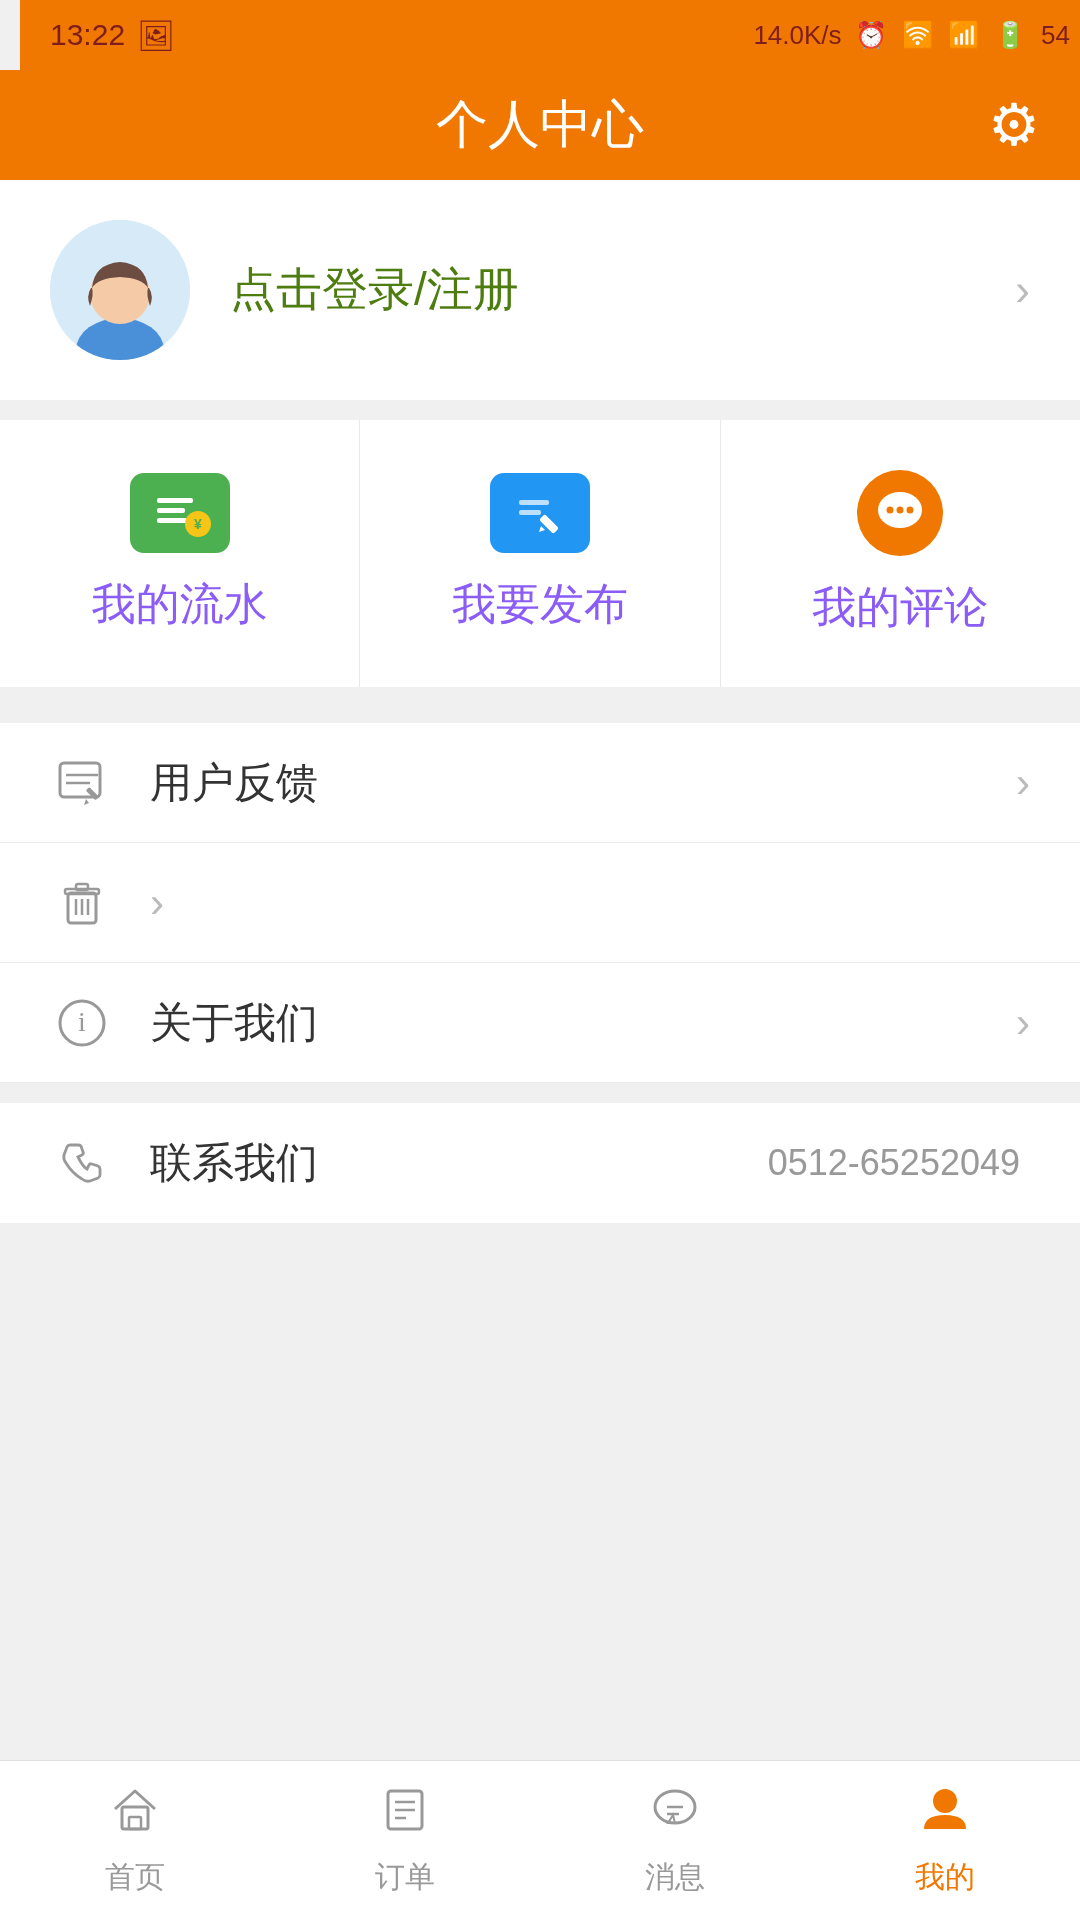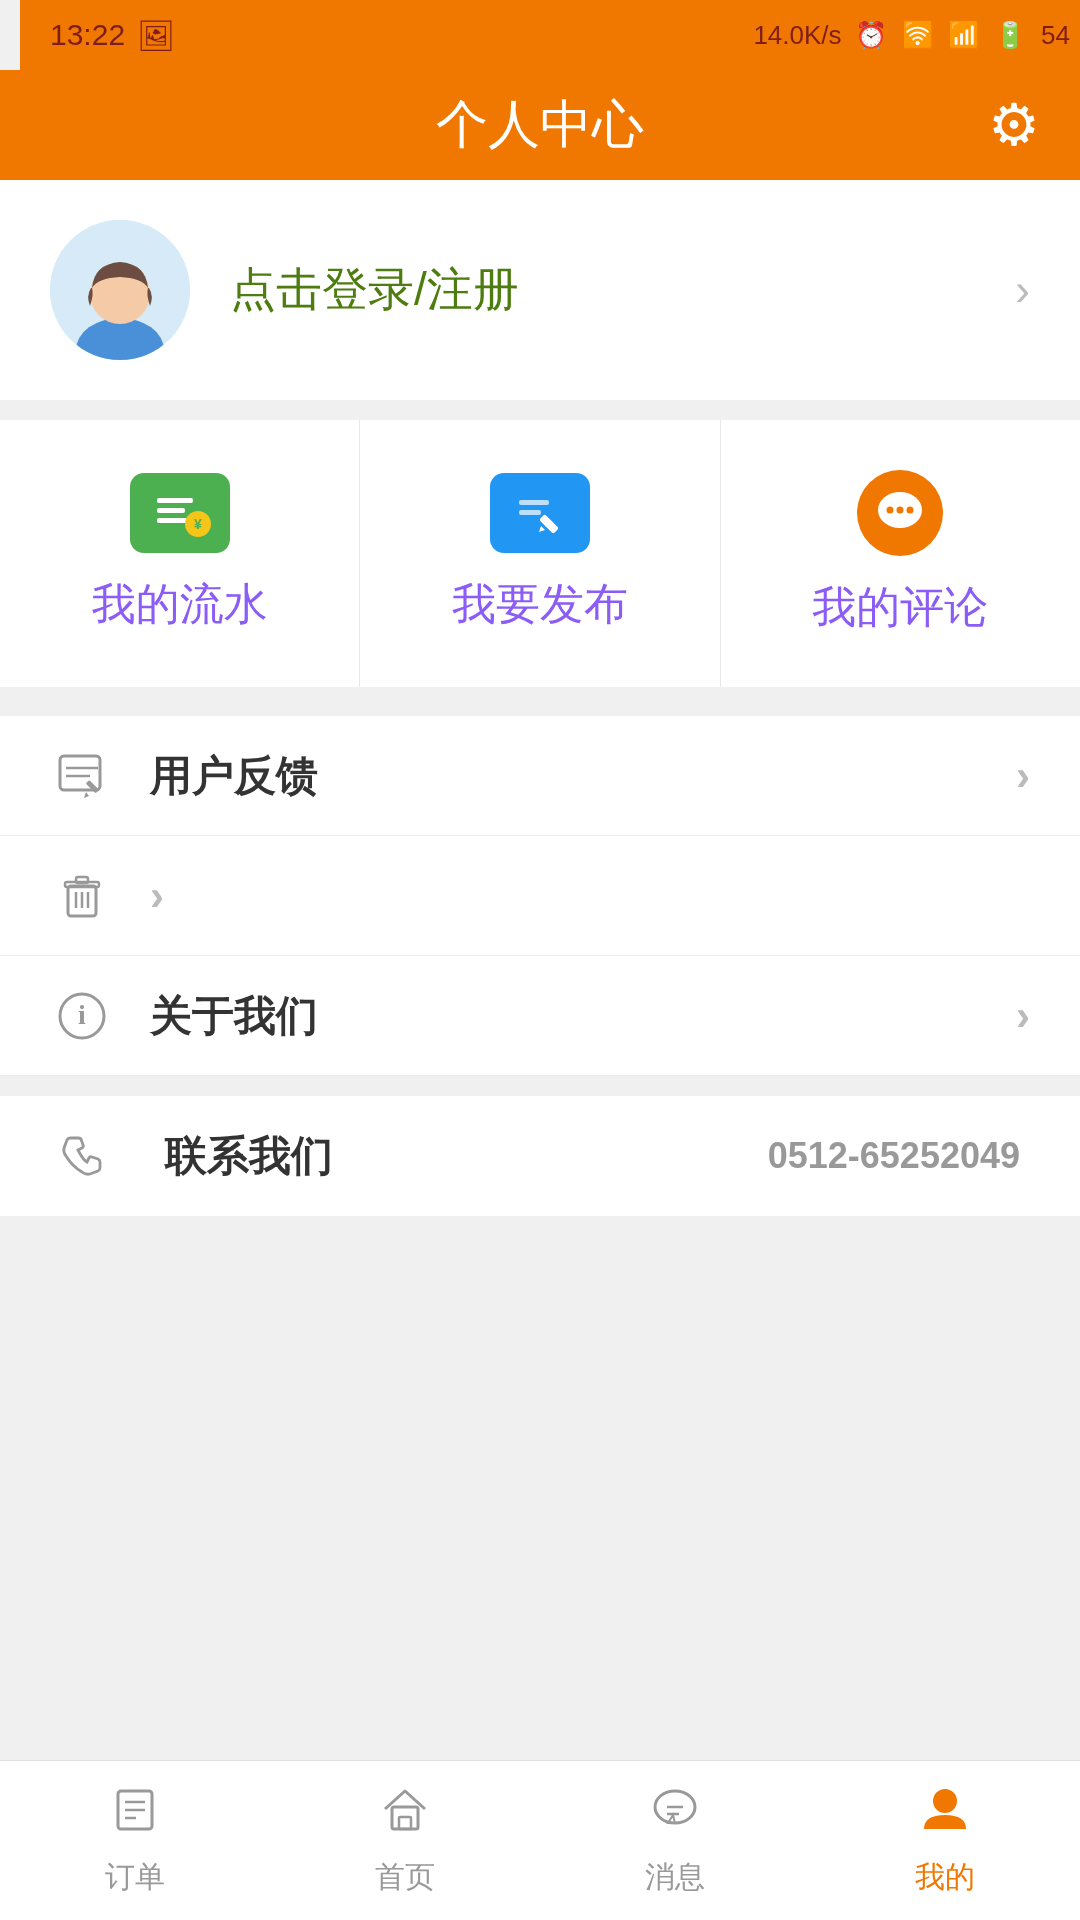--- a/index.html
+++ b/index.html
@@ -109,33 +109,32 @@
     .action-icon-blue  { background: #2196f3; }
     .action-icon-orange { background: #f07800; border-radius: 50%; width: 86px; height: 86px; }
     .action-label {
       font-size: 44px;
       color: #8b5cf6;
     }
 
     
     .menu-section {
       background: #404040;
-      margin-top: 9px;
-      font-weight: bold;
+      margin-top: 16px;
     }
     .menu-item {
       display: flex;
       align-items: center;
       padding: 0 50px;
       height: 120px;
       border-bottom: 1px solid #ebebeb;
       cursor: pointer;
       background: white;
     }
-    .menu-item:last-child { border-bottom: none; gap: 15px; }
+    .menu-item:last-child { border-bottom: none; }
     .menu-icon {
       width: 64px;
       height: 64px;
       display: flex;
       align-items: center;
       justify-content: center;
       margin-right: 36px;
       flex-shrink: 0;
     }
     .menu-icon svg { width: 56px; height: 56px; }
@@ -345,47 +344,47 @@
       </div>
       <span class="menu-text">联系我们</span>
       <span class="menu-value">0512-65252049</span>
     </div>
 
   </div>
 
 </div>
 
 <div class="bottom-nav">
+
+  <div class="nav-item">
+    <span class="nav-icon">
+      <svg width="54" height="54" viewBox="0 0 54 54" xmlns="http://www.w3.org/2000/svg">
+        <path d="M7 26 L27 8 L47 26" fill="none" stroke="#999" stroke-width="3" stroke-linejoin="round"></path>
+        <rect x="14" y="24" width="26" height="22" rx="2" fill="none" stroke="#999" stroke-width="3"></rect>
+        <rect x="21" y="34" width="12" height="12" rx="1" fill="none" stroke="#999" stroke-width="2.5"></rect>
+      </svg>
+    </span>
+    <span class="nav-label">首页</span>
+  </div>
 
   <div class="nav-item">
     <span class="nav-icon">
       <svg width="54" height="54" viewBox="0 0 54 54" xmlns="http://www.w3.org/2000/svg">
         <rect x="10" y="8" width="34" height="38" rx="3" fill="none" stroke="#999" stroke-width="3"></rect>
         <line x1="17" y1="19" x2="37" y2="19" stroke="#999" stroke-width="2.5"></line>
         <line x1="17" y1="27" x2="37" y2="27" stroke="#999" stroke-width="2.5"></line>
         <line x1="17" y1="35" x2="28" y2="35" stroke="#999" stroke-width="2.5"></line>
       </svg>
     </span>
     <span class="nav-label">订单</span>
   </div>
 
   <div class="nav-item">
     <span class="nav-icon">
       <svg width="54" height="54" viewBox="0 0 54 54" xmlns="http://www.w3.org/2000/svg">
-        <path d="M7 26 L27 8 L47 26" fill="none" stroke="#999" stroke-width="3" stroke-linejoin="round"></path>
-        <rect x="14" y="24" width="26" height="22" rx="2" fill="none" stroke="#999" stroke-width="3"></rect>
-        <rect x="21" y="34" width="12" height="12" rx="1" fill="none" stroke="#999" stroke-width="2.5"></rect>
-      </svg>
-    </span>
-    <span class="nav-label">首页</span>
-  </div>
-
-  <div class="nav-item">
-    <span class="nav-icon">
-      <svg width="54" height="54" viewBox="0 0 54 54" xmlns="http://www.w3.org/2000/svg">
         <ellipse cx="27" cy="24" rx="20" ry="16" fill="none" stroke="#999" stroke-width="3"></ellipse>
         <line x1="19" y1="24" x2="35" y2="24" stroke="#999" stroke-width="2.5"></line>
         <line x1="19" y1="31" x2="31" y2="31" stroke="#999" stroke-width="2.5"></line>
         <polygon points="20,40 27,40 25,32" fill="none" stroke="#999" stroke-width="2"></polygon>
       </svg>
     </span>
     <span class="nav-label">消息</span>
   </div>
 
   <div class="nav-item">

